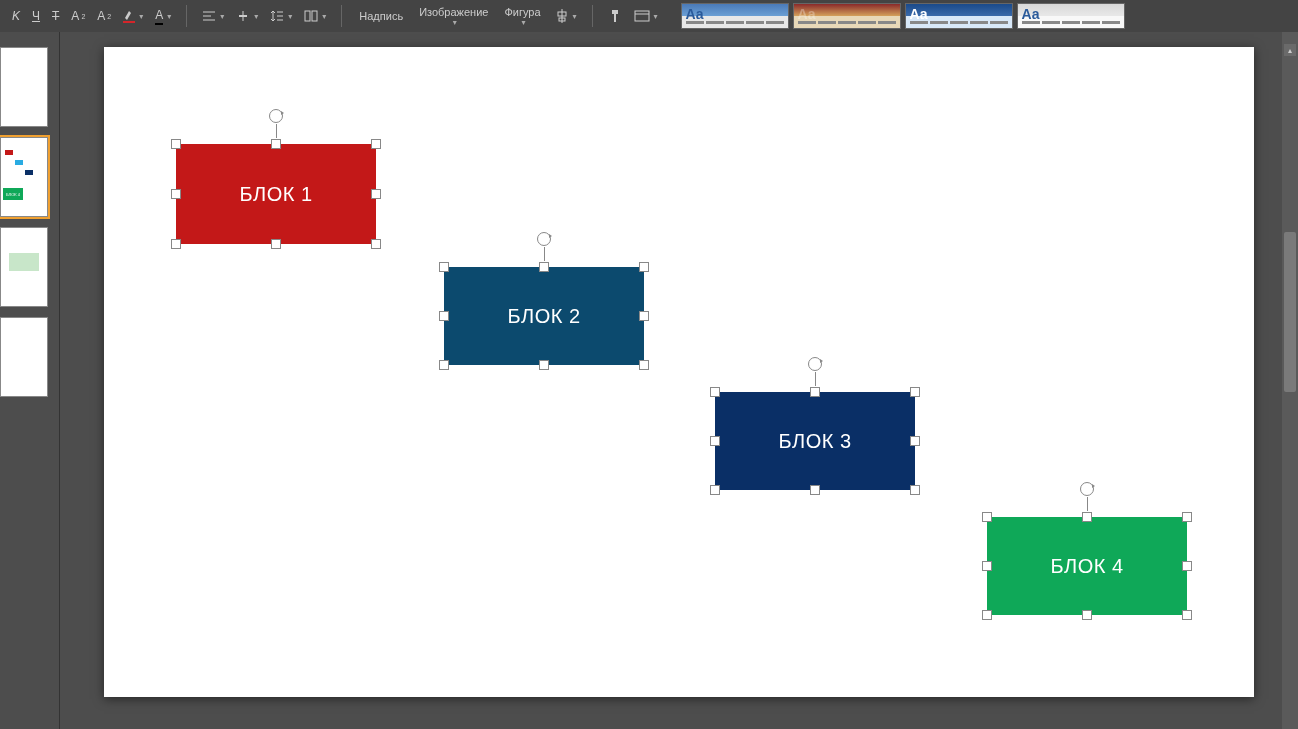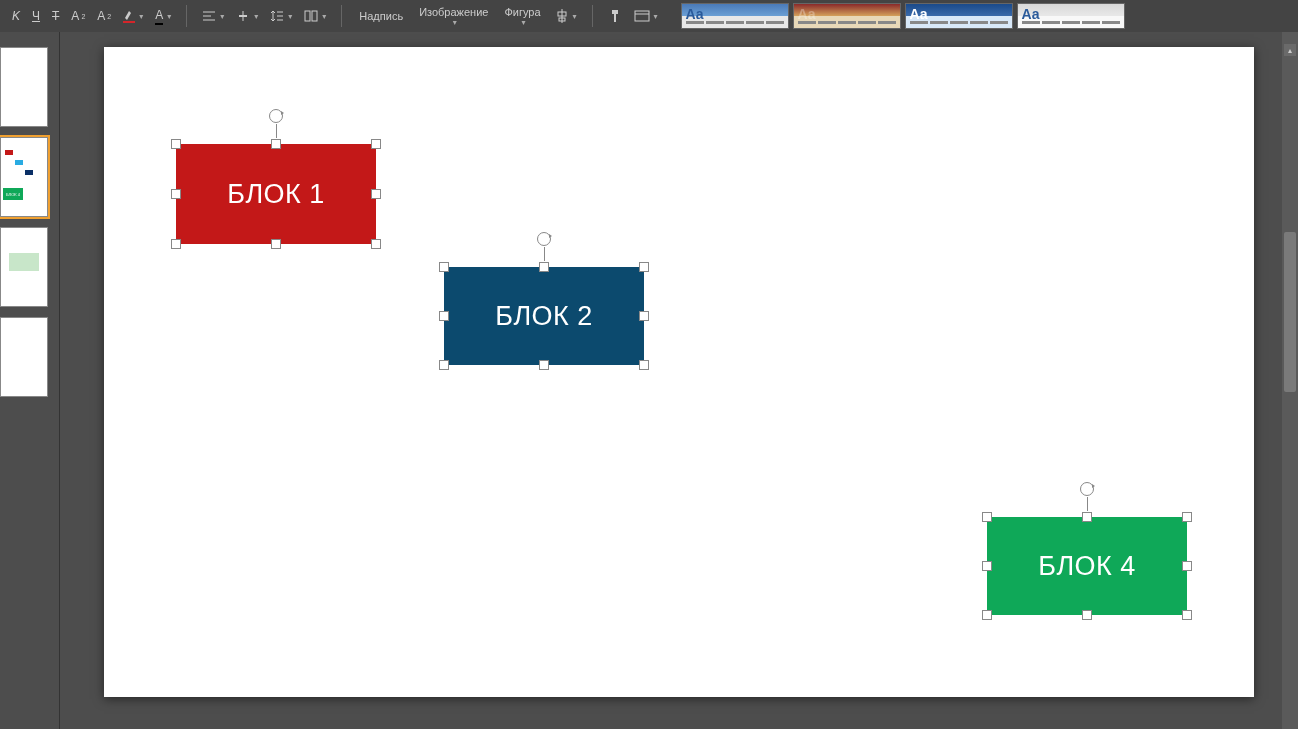--- a/index.html
+++ b/index.html
@@ -155,21 +155,21 @@
       margin: 0 auto;
       position: relative;
       box-shadow: 0 2px 10px rgba(0,0,0,0.5);
     }
     .shape {
       position: absolute;
       display: flex;
       align-items: center;
       justify-content: center;
       color: #fff;
-      font-size: 27px;
+      font-size: 20px;
       font-family: Arial, sans-serif;
       letter-spacing: 0.5px;
       cursor: move;
     }
     .sel-handle {
       position: absolute;
       width: 10px;
       height: 10px;
       background: #fff;
       border: 1px solid #888;
@@ -418,20 +418,32 @@
           <div class="rot"></div>
           <div class="sel-handle h-tl"></div>
           <div class="sel-handle h-tm"></div>
           <div class="sel-handle h-tr"></div>
           <div class="sel-handle h-ml"></div>
           <div class="sel-handle h-mr"></div>
           <div class="sel-handle h-bl"></div>
           <div class="sel-handle h-bm"></div>
           <div class="sel-handle h-br"></div>
         </div>
+        <div class="shape" style="left: 611px; top: 345px; width: 200px; height: 98px; background: rgb(10, 47, 102);">
+          <span>БЛОК 3</span>
+          <div class="rot"></div>
+          <div class="sel-handle h-tl"></div>
+          <div class="sel-handle h-tm"></div>
+          <div class="sel-handle h-tr"></div>
+          <div class="sel-handle h-ml"></div>
+          <div class="sel-handle h-mr"></div>
+          <div class="sel-handle h-bl"></div>
+          <div class="sel-handle h-bm"></div>
+          <div class="sel-handle h-br"></div>
+        </div>
         <div class="shape" style="left: 883px; top: 470px; width: 200px; height: 98px; background: rgb(15, 168, 88);">
           <span>БЛОК 4</span>
           <div class="rot"></div>
           <div class="sel-handle h-tl"></div>
           <div class="sel-handle h-tm"></div>
           <div class="sel-handle h-tr"></div>
           <div class="sel-handle h-ml"></div>
           <div class="sel-handle h-mr"></div>
           <div class="sel-handle h-bl"></div>
           <div class="sel-handle h-bm"></div>

